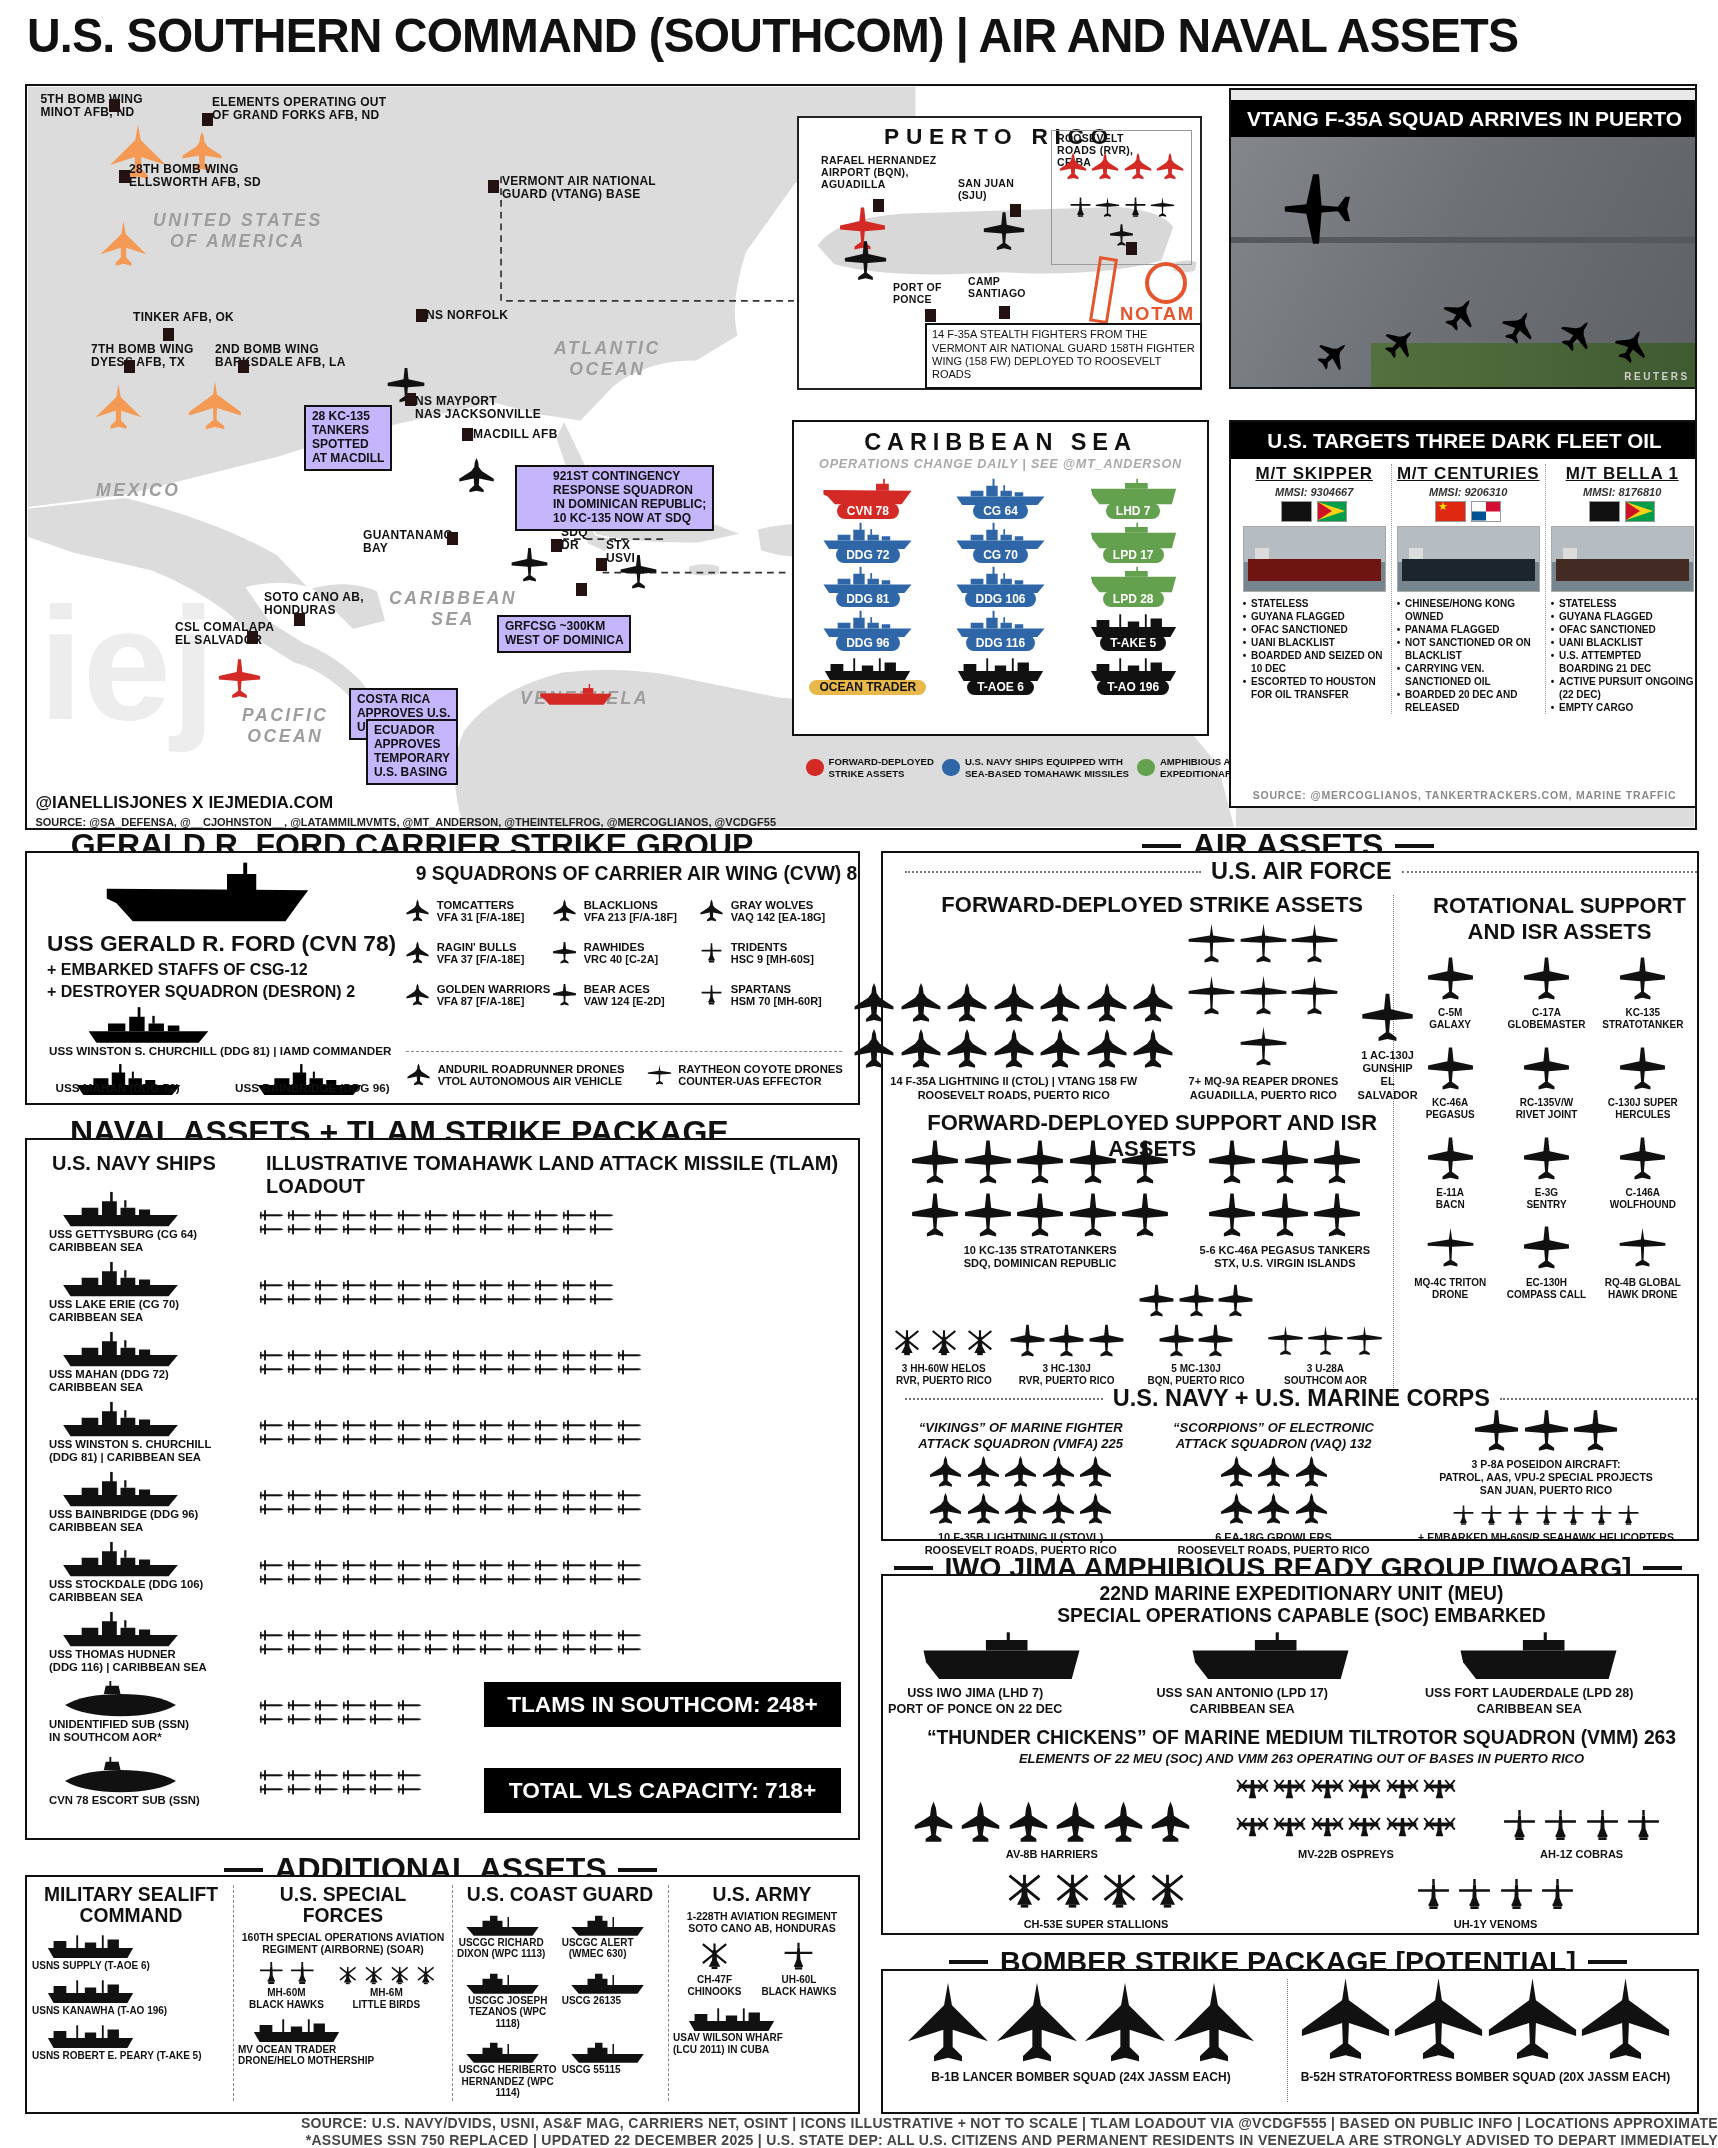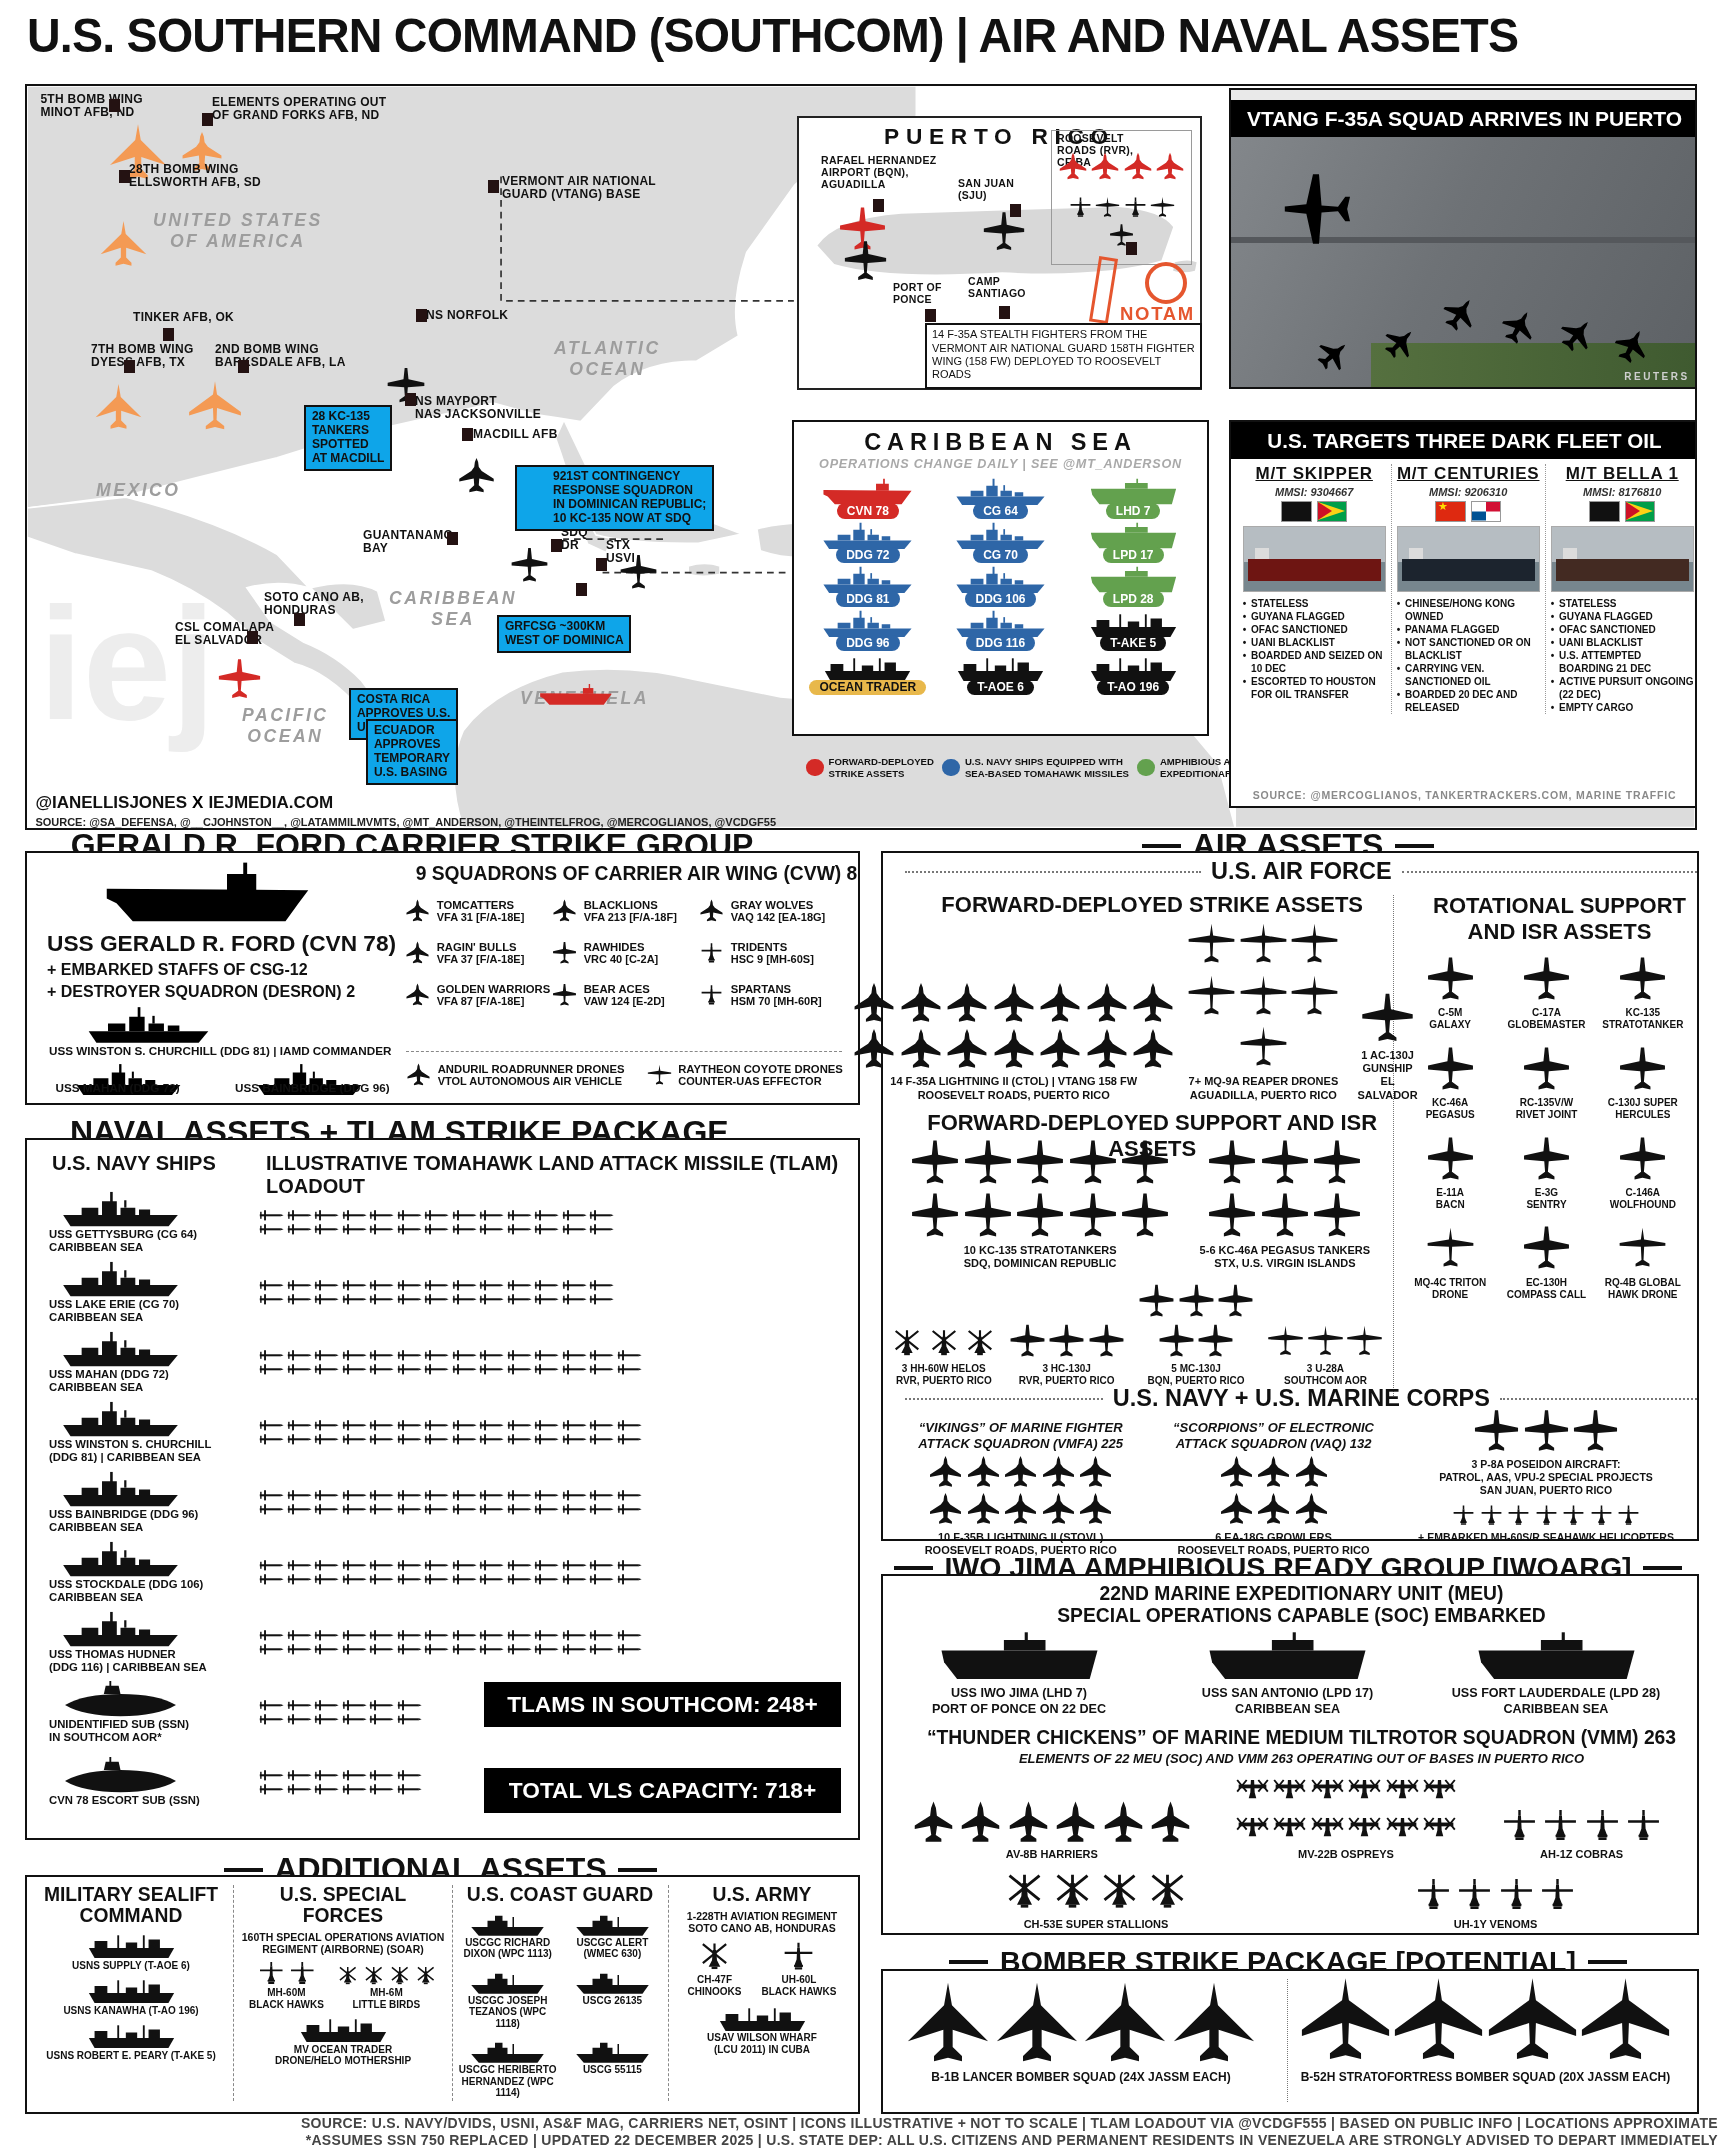--- a/index.html
+++ b/index.html
@@ -18,21 +18,21 @@
             display:flex;align-items:center;justify-content:center;}
   
   .map{position:absolute;left:25px;top:84px;width:1668px;height:742px;border:2.5px solid #111;background:#fff;overflow:hidden;}
   .land{position:absolute;inset:0;z-index:0;}
   .watermark{position:absolute;left:11.7px;top:487px;font-size:159px;font-weight:800;color:#ededed;z-index:0;}
   .map-label{position:absolute;z-index:3;font-size:12px;line-height:1.12;letter-spacing:0.3px;white-space:pre-line;}
   .ml-b{display:block;font-weight:800;}
   .ml-r{display:block;font-weight:600;}
   .sea-label{position:absolute;z-index:2;color:#9d9d9d;font-style:italic;font-weight:700;font-size:17.6px;
              letter-spacing:2.5px;white-space:pre-line;text-align:center;}
-  .map-box{position:absolute;z-index:4;background:#0ea5e9;border:2.1px solid #111;padding:3.4px 5.9px;
+  .map-box{position:absolute;z-index:4;background:#c4b5fd;border:2.1px solid #111;padding:3.4px 5.9px;
            font-size:12px;font-weight:700;line-height:1.15;white-space:pre-line;}
   .marker{position:absolute;z-index:3;width:11px;height:12.6px;background:#241212;}
   .map-plane{position:absolute;z-index:2;}
   .credit{position:absolute;left:8.4px;top:707px;z-index:4;font-size:17px;font-weight:800;}
   .credit .sep{color:#000;font-weight:900;padding:0 5px;}
   .credit .site{font-weight:600;}
   .map-src{position:absolute;left:8.4px;top:730px;z-index:4;font-size:11px;font-weight:600;color:#222;}
   
   .pr{position:absolute;left:770px;top:30px;width:401px;height:270px;border:2.1px solid #222;background:#fff;z-index:5;}
   .pr-title{position:absolute;left:0;right:0;top:5px;text-align:center;font-size:22.7px;font-weight:800;letter-spacing:6.7px;}
@@ -110,21 +110,21 @@
   
   .trow{display:flex;align-items:center;}
   .trow-ship{width:210px;flex:none;display:flex;flex-direction:column;}
   .trow-ic{width:143px;height:37px;}
   .trow-name{font-size:11.3px;font-weight:700;line-height:1.15;white-space:pre-line;}
   .mrow{display:flex;gap:2.5px;margin:1.3px 0;}
   .mrow .ic{width:25px;height:12.6px;}
   
   .acol-title{font-size:19.3px;font-weight:800;text-align:center;line-height:1.1;white-space:pre-line;}
   .anote{font-size:10.5px;font-weight:800;text-align:center;line-height:1.15;white-space:pre-line;}
-  .aentry{display:flex;flex-direction:column;align-items:center;}
+  .aentry{display:flex;flex-direction:column;align-items:flex-start;}
   .aentry .ship-ic{width:117px;height:28.5px;}
   .acap2{font-size:10px;font-weight:700;text-align:center;line-height:1.15;white-space:pre-line;}
   .cut-grid{display:grid;grid-template-columns:1fr 1fr;row-gap:10px;column-gap:3.4px;margin-top:6.7px;}
   .cut .ship-ic{width:91px;height:25px;}
   
   .footer{position:absolute;left:0;width:1718px;text-align:right;font-size:14px;font-weight:600;color:#454545;letter-spacing:0.3px;}
 </style>
 </head>
 <body>
 

